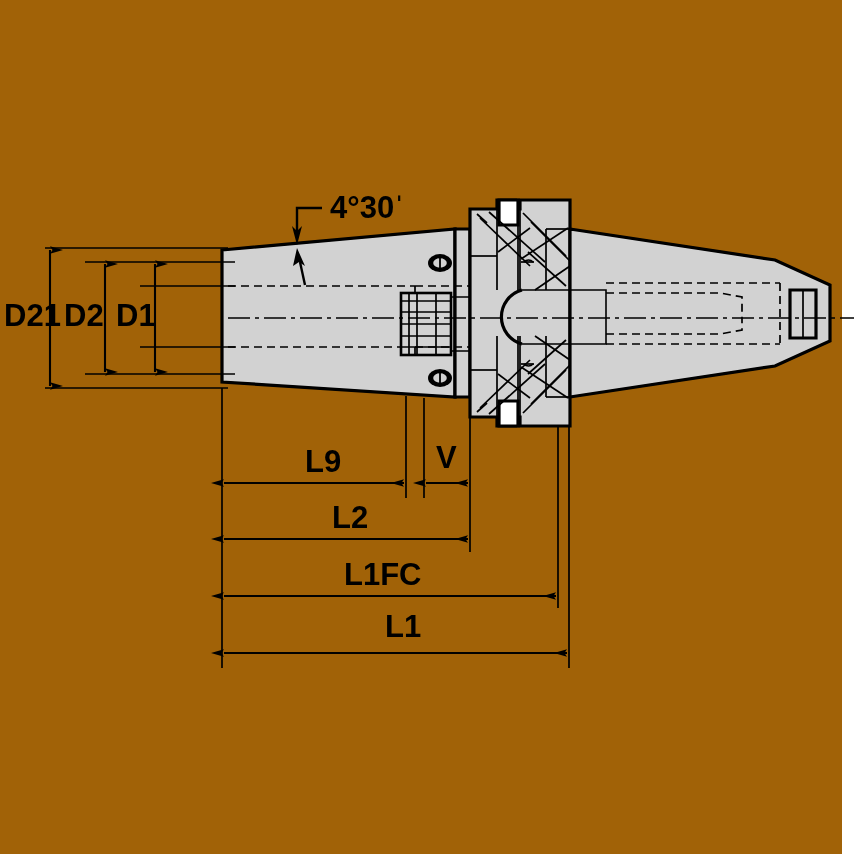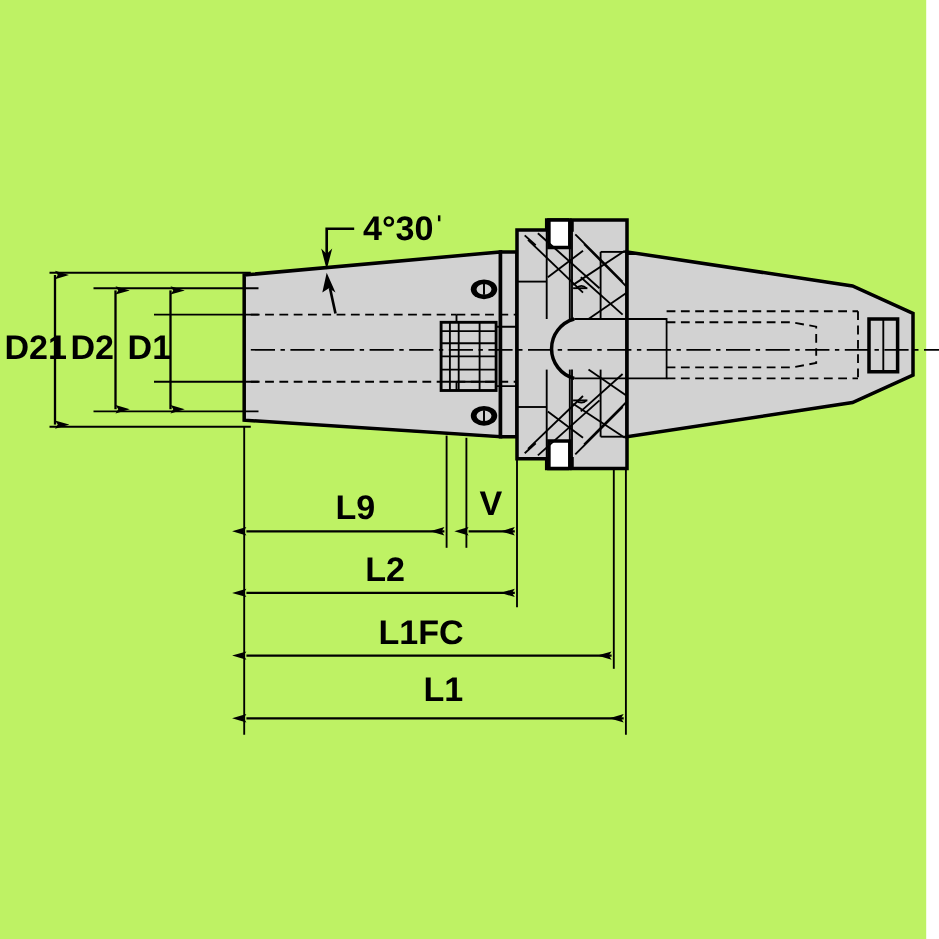--- a/index.html
+++ b/index.html
@@ -5,21 +5,21 @@
 <style>
   html,body{margin:0;padding:0;background:#ffffff;}
   body{
     width:854px;height:854px;overflow:hidden;
     font-family:"Liberation Sans", sans-serif;
     background:#ffffff;
   }
   #drawing-root{
     position:relative;
     width:842px;height:854px;
-    background:#bef264;
+    background:#a16207;
   }
   svg#tech-drawing{display:block;width:854px;height:854px;}
   .dim-label{
     font-family:"Liberation Sans", sans-serif;
     font-weight:bold;
     fill:#000000;
     font-size:31px;
     dominant-baseline:middle;
   }
   .outline{fill:none;stroke:#000000;stroke-width:3.2;stroke-linejoin:miter;}

